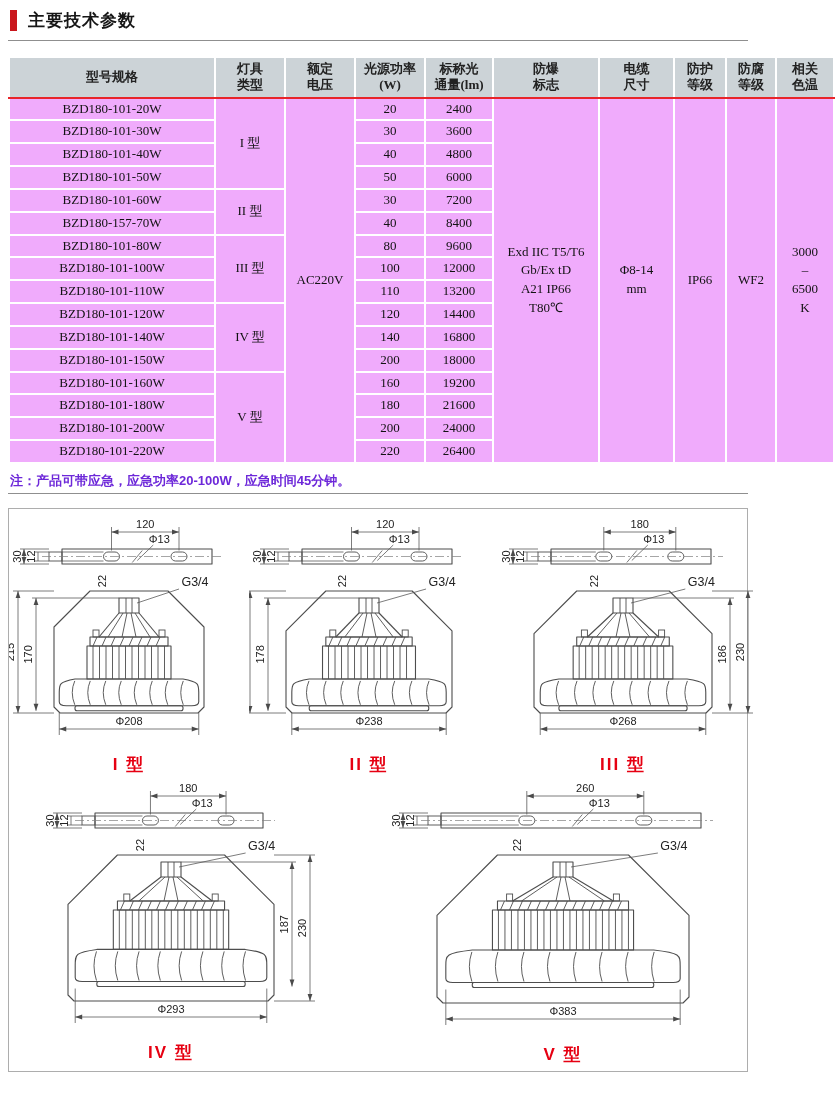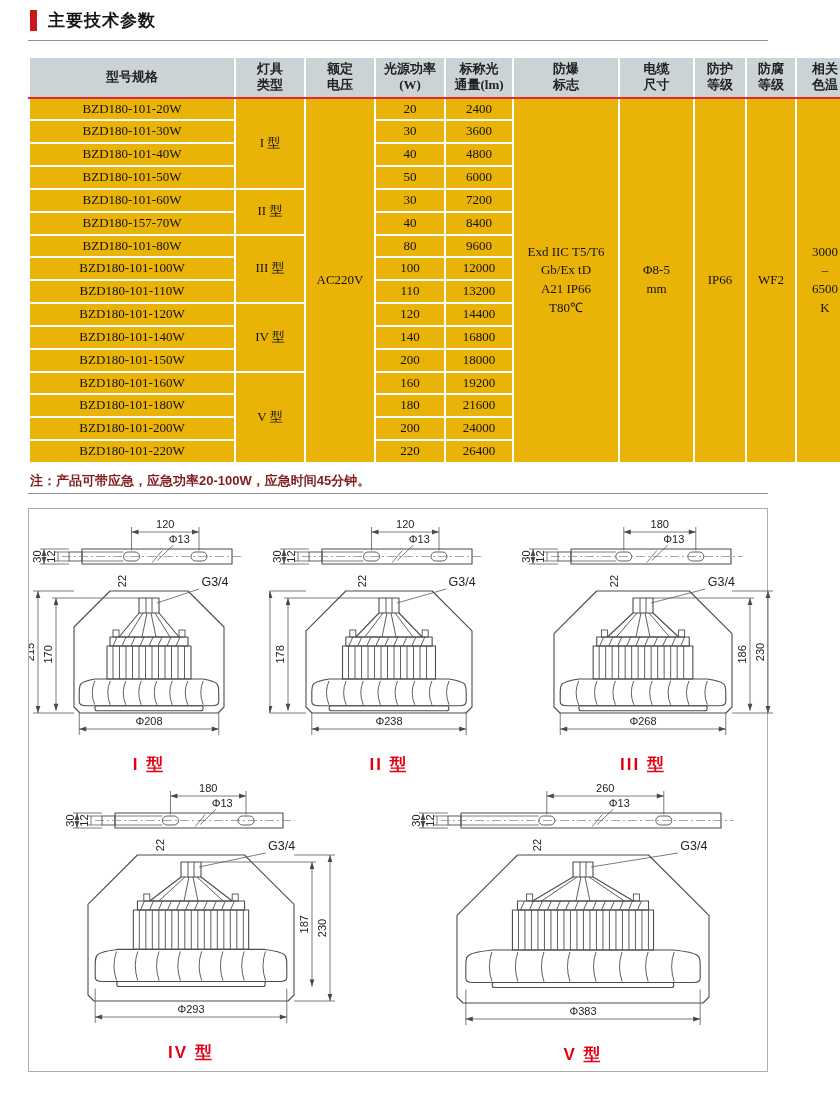--- a/index.html
+++ b/index.html
@@ -2,42 +2,42 @@
 <html><head>
 <meta charset="utf-8">
 <style>
   * { box-sizing: border-box; }
   html,body { margin:0; padding:0; background:#fff; }
   body {
     width:840px; height:1109px; overflow:hidden;
     font-family:"Liberation Sans","DejaVu Sans",sans-serif;
     color:#1a1a1a;
   }
-  .page { position:relative; width:756px; height:1109px; background:#ffffff;margin-left:20px; }
+  .page { position:relative; width:756px; height:1109px; background:#ffffff; }
 
   
   .sec-hdr { display:flex; align-items:center; gap:11px; padding:9px 0 5px 10px; }
   .red-bar { width:7px; height:21px; background:#c9161c; flex:0 0 auto; }
   .sec-title { font-size:17px; font-weight:bold; color:#161616; letter-spacing:1px; }
   .divider { border:none; border-top:1px solid #8f8f8f; margin:3px 8px 0 8px; }
 
   
   table.spec { border-collapse:collapse; table-layout:fixed; width:825px; margin:15px 0 0 8px;font-family:Liberation Serif, serif; }
   table.spec th {
     background:#ccd3d7; color:#222; font-size:13px; font-weight:bold;
     text-align:center; vertical-align:middle; padding:3px 1px; height:40px;
     border:2px solid #fff; border-bottom:2px solid #e8252a;
     white-space:pre-line; line-height:1.25;
   }
   table.spec td {
-    background:#eab308; color:#121212; font-size:13px;
+    background:#f0abfc; color:#121212; font-size:13px;
     text-align:center; vertical-align:middle; padding:1px 2px; height:20px;
     border:2px solid #fff; white-space:pre-line; line-height:1.45;
   }
-  .note { color:#7f1d1d; font-size:13px; font-weight:bold; margin:8px 0 0 10px; }
+  .note { color:#6d28d9; font-size:13px; font-weight:bold; margin:8px 0 0 10px; }
 
   
   .draw-box { margin:14px 8px 0 8px; border:1px solid #adadad; background:#fff; padding:4px 0 6px 0; }
   .fig-row { display:flex; justify-content:space-evenly; align-items:flex-start; }
   .fig-row.row2 { justify-content:center; gap:70px; margin-top:2px; }
   .fig { margin:0; text-align:center; }
   .fig-label { color:#e60012; font-size:17px; font-weight:bold; letter-spacing:2px; line-height:20px; }
 
   
   .ol { fill:none; stroke:#4d4d4d; stroke-width:1.1; stroke-linejoin:round; }
@@ -99,21 +99,21 @@
         <tr>
           <td>BZD180-101-20W</td>
           <td rowspan="4">I 型</td>
           <td rowspan="16">AC220V</td>
           <td>20</td>
           <td>2400</td>
           <td rowspan="16">Exd IIC T5/T6
 Gb/Ex tD
 A21 IP66
 T80℃</td>
-          <td rowspan="16">Φ8-5
+          <td rowspan="16">Φ8-14
 mm</td>
           <td rowspan="16">IP66</td>
           <td rowspan="16">WF2</td>
           <td rowspan="16">3000
 –
 6500
 K</td>
         </tr>
         <tr>
           <td>BZD180-101-30W</td>

